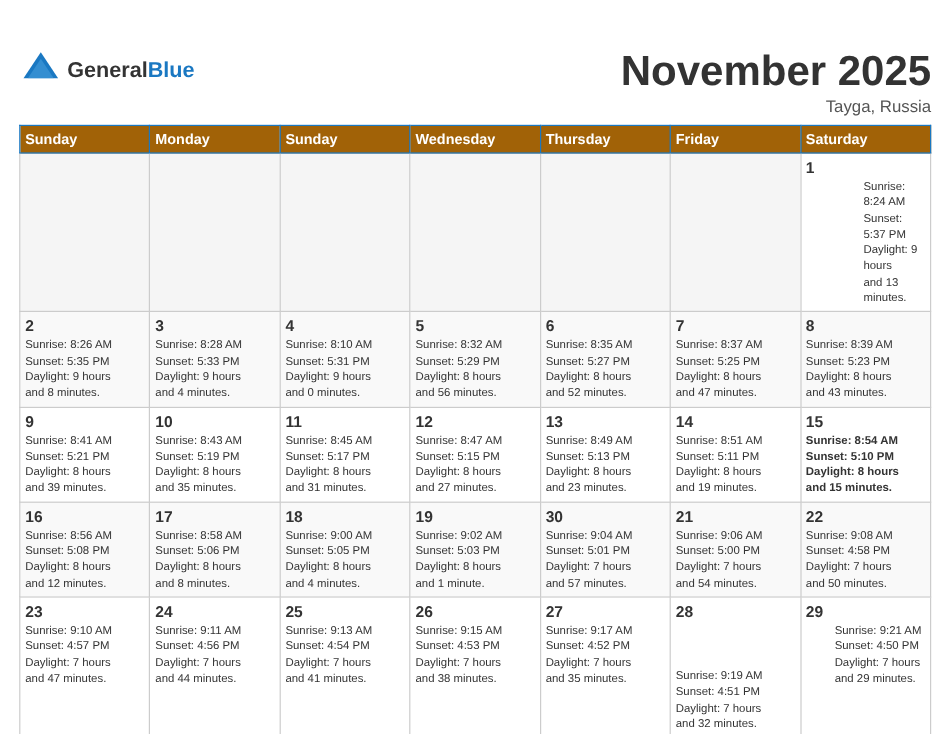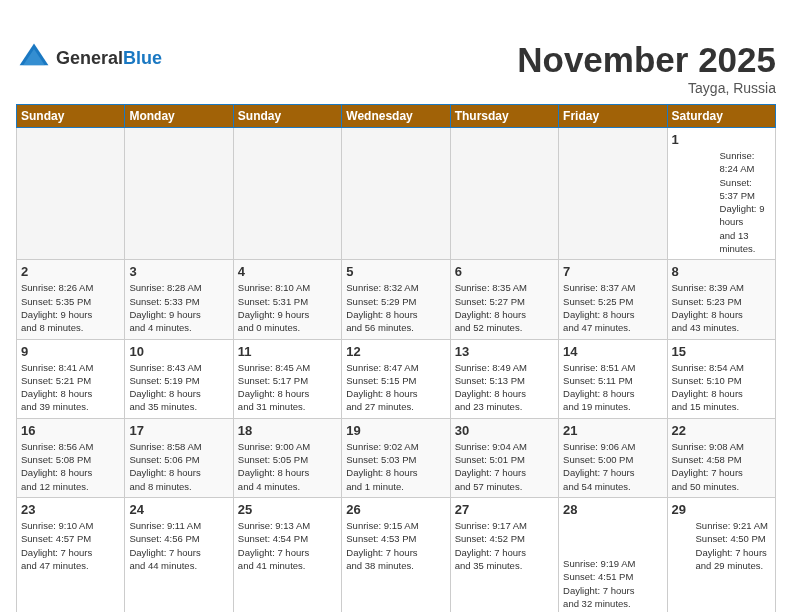--- a/index.html
+++ b/index.html
@@ -228,21 +228,21 @@
         </td>
         <td>
           <div class="day-num">14</div>
           <div class="day-info" style="white-space: pre-line;">Sunrise: 8:51 AM
 Sunset: 5:11 PM
 Daylight: 8 hours
 and 19 minutes.</div>
         </td>
         <td>
           <div class="day-num">15</div>
-          <div class="day-info" style="white-space: pre-line;">Sunrise: 8:54 AM
+          <div class="day-info" style="white-space: pre-line; font-weight: bold;">Sunrise: 8:54 AM
 Sunset: 5:10 PM
 Daylight: 8 hours
 and 15 minutes.</div>
         </td>
       </tr>
       <tr>
         <td>
           <div class="day-num">16</div>
           <div class="day-info" style="white-space: pre-line;">Sunrise: 8:56 AM
 Sunset: 5:08 PM

